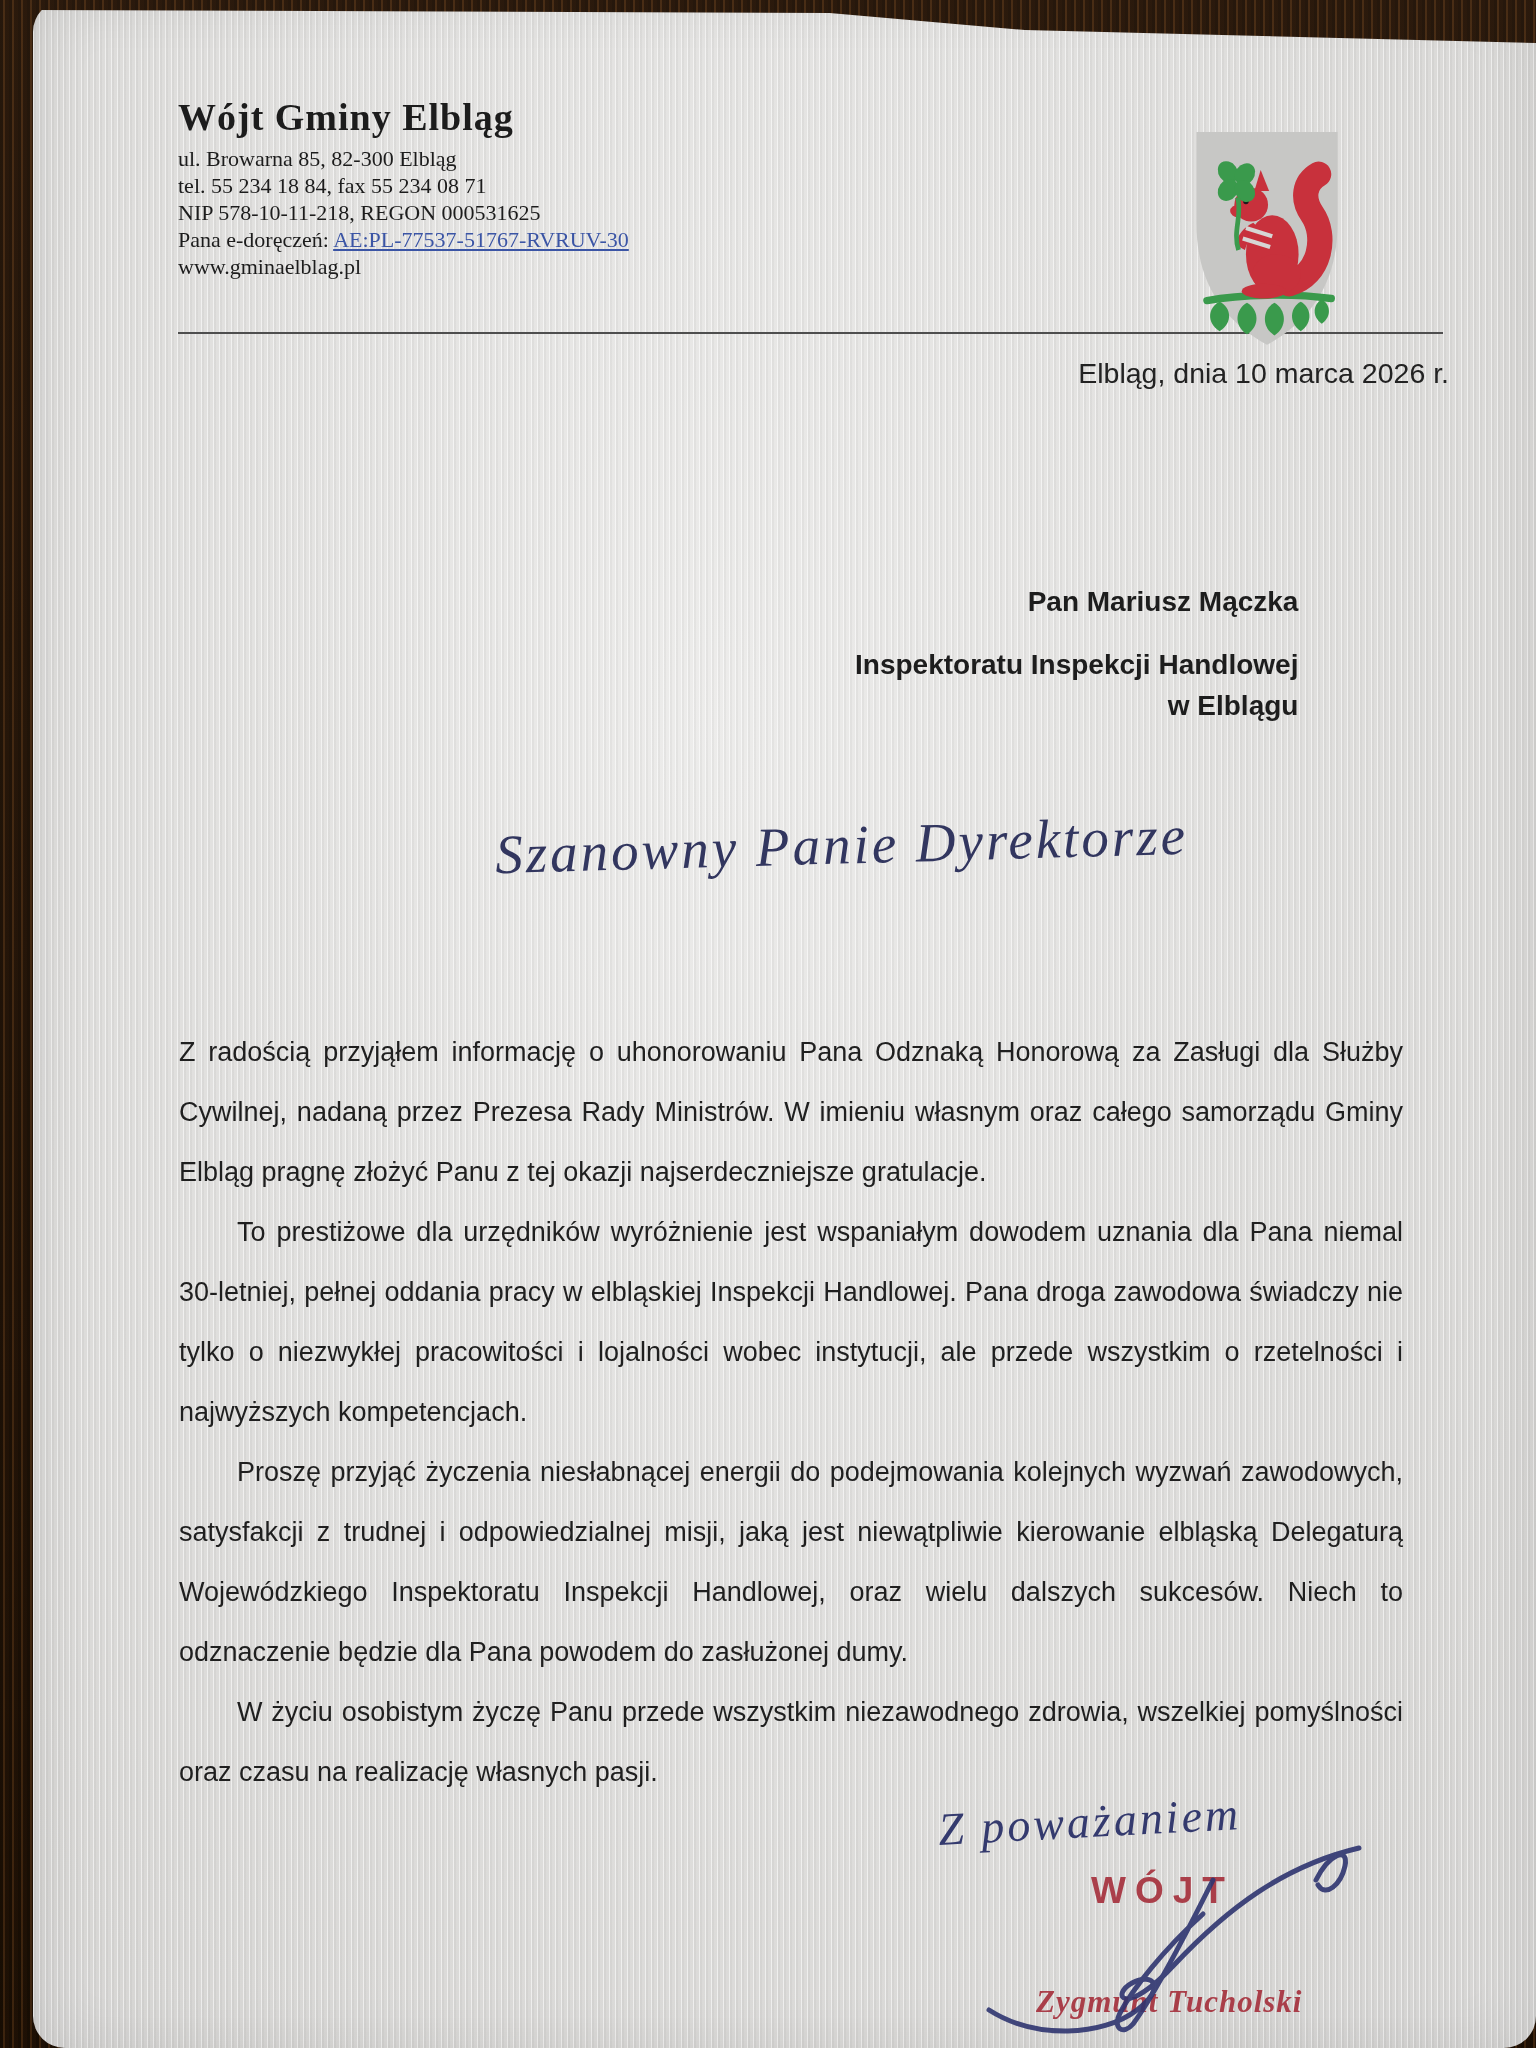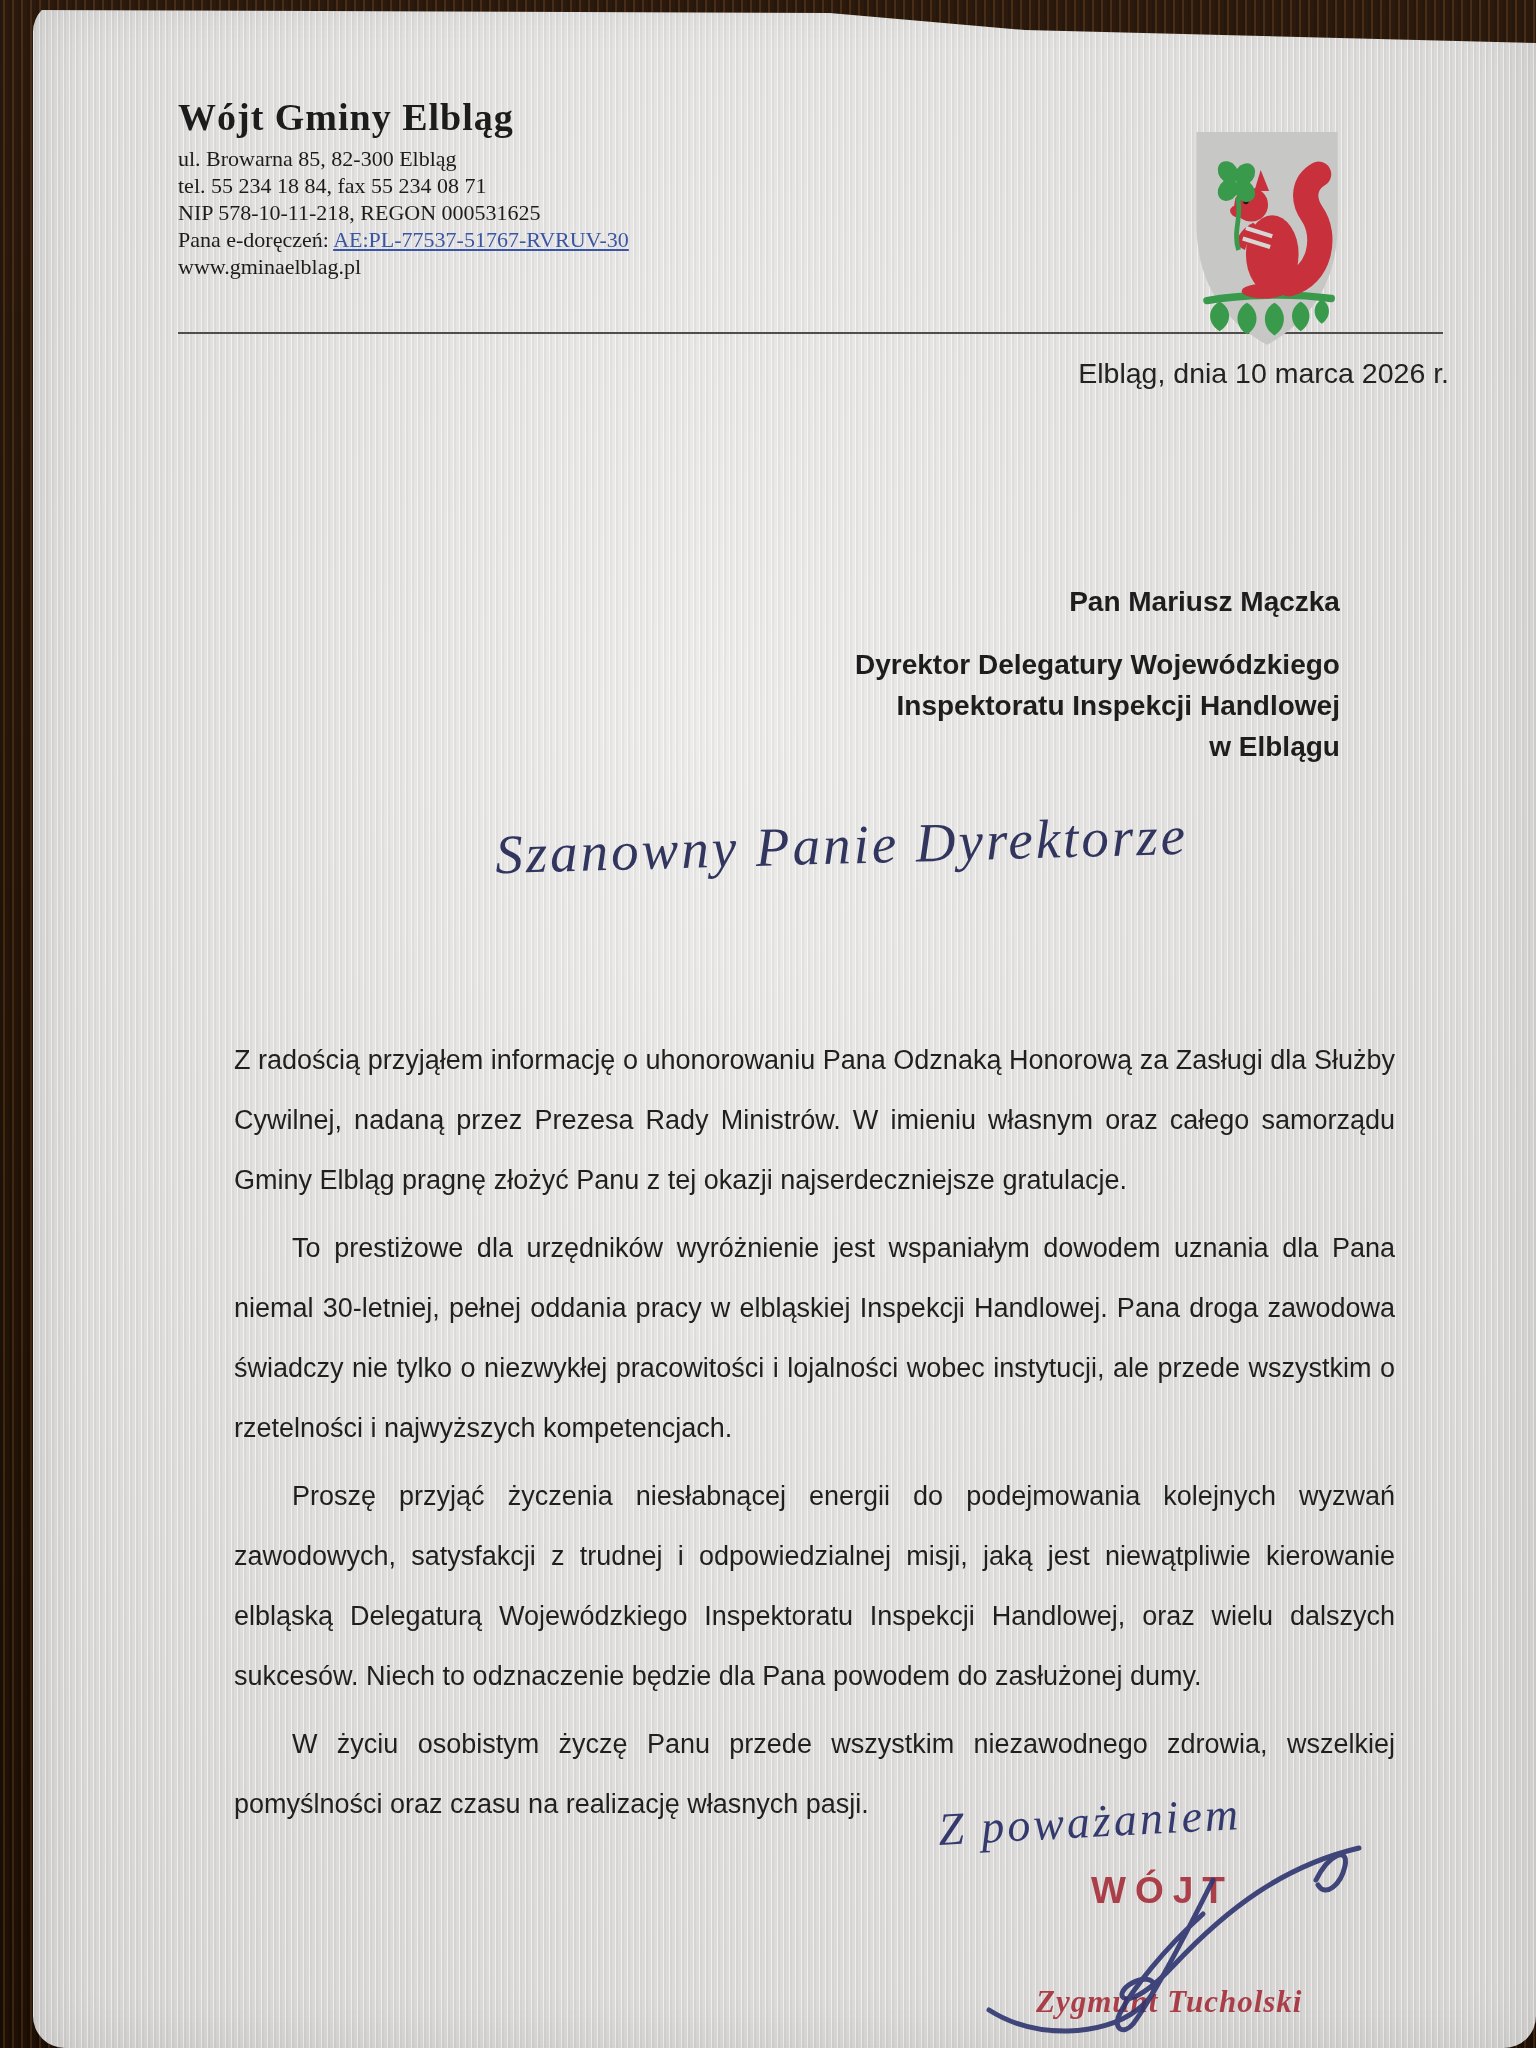--- a/index.html
+++ b/index.html
@@ -42,21 +42,21 @@
     font-style:italic;font-size:55px;color:#32365f;letter-spacing:3px;
     transform:rotate(-1.6deg);white-space:nowrap;
   }
   .valediction{
     left:905px;top:1795px;font-family:"Liberation Serif", serif;font-style:italic;
     font-size:46px;color:#343a6e;letter-spacing:3px;transform:rotate(-3deg);white-space:nowrap;
   }
   
   .body-text{left:146px;top:1022px;width:1224px;color:#1f1f1f;
     font-size:27px;line-height:60px;text-align:justify;}
-  .body-text p{margin:8px;padding-left:47px;}
+  .body-text p{margin:0;}
   .body-text p + p{text-indent:58px;}
   
   .stamp-title{left:1058px;top:1870px;font-size:37px;font-weight:bold;letter-spacing:9px;
     color:#a6323e;opacity:.92;}
   .stamp-name{left:1003px;top:1984px;font-family:"Liberation Serif", serif;font-weight:bold;
     font-style:italic;font-size:31px;color:#a6323e;opacity:.92;letter-spacing:1px;}
   .signature{left:928px;top:1822px;width:446px;height:226px;}
 </style>
 </head>
 <body>
@@ -111,21 +111,20 @@
       <ellipse cx="38" cy="61" rx="9" ry="11" transform="rotate(35 38 61)"></ellipse>
       <ellipse cx="54" cy="62" rx="9" ry="11" transform="rotate(-35 54 62)"></ellipse>
     </g>
     <path d="M47,68 C52,85 42,100 48,118" fill="none" stroke-width="4.5" stroke="#3a9a4c"></path>
   </svg>
 
   <div class="abs dateline">Elbląg, dnia 10 marca 2026 r.</div>
 
   <div class="abs recipient">
     <div class="name">Pan Mariusz Mączka</div>
-    <div class="tline">Dyrektor Delegatury Wojewódzkiego</div>
     <div class="tline">Inspektoratu Inspekcji Handlowej</div>
     <div class="tline">w Elblągu</div>
   </div>
 
   <div class="abs salutation">Szanowny Panie Dyrektorze</div>
 
   <div class="abs body-text">
     <p>Z radością przyjąłem informację o uhonorowaniu Pana Odznaką Honorową za Zasługi dla Służby Cywilnej, nadaną przez Prezesa Rady Ministrów. W imieniu własnym oraz całego samorządu Gminy Elbląg pragnę złożyć Panu z tej okazji najserdeczniejsze gratulacje.</p>
     <p>To prestiżowe dla urzędników wyróżnienie jest wspaniałym dowodem uznania dla Pana niemal 30-letniej, pełnej oddania pracy w elbląskiej Inspekcji Handlowej. Pana droga zawodowa świadczy nie tylko o niezwykłej pracowitości i lojalności wobec instytucji, ale przede wszystkim o rzetelności i najwyższych kompetencjach.</p>
     <p>Proszę przyjąć życzenia niesłabnącej energii do podejmowania kolejnych wyzwań zawodowych, satysfakcji z trudnej i odpowiedzialnej misji, jaką jest niewątpliwie kierowanie elbląską Delegaturą Wojewódzkiego Inspektoratu Inspekcji Handlowej, oraz wielu dalszych sukcesów. Niech to odznaczenie będzie dla Pana powodem do zasłużonej dumy.</p>

